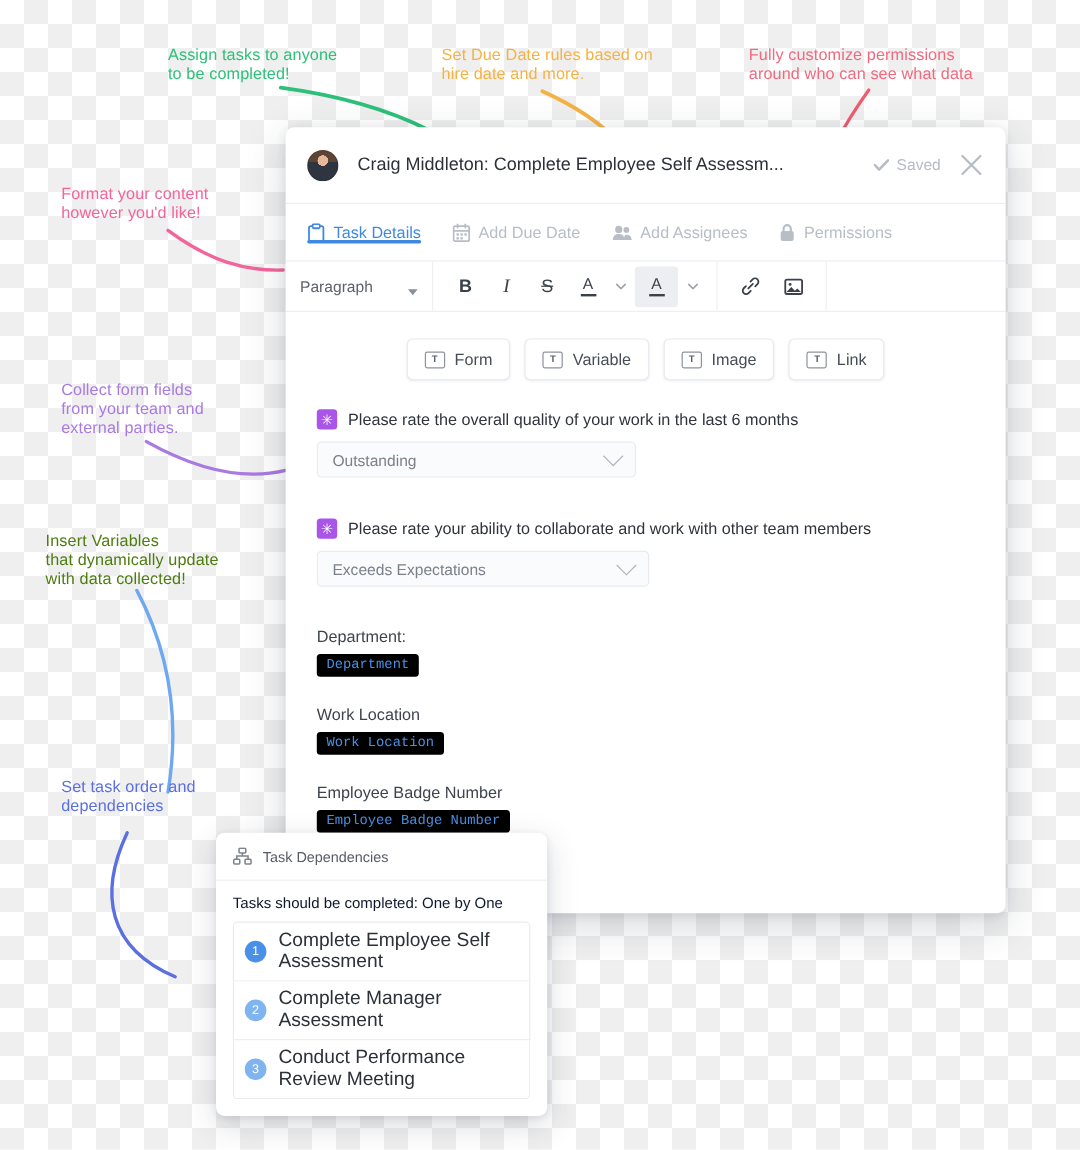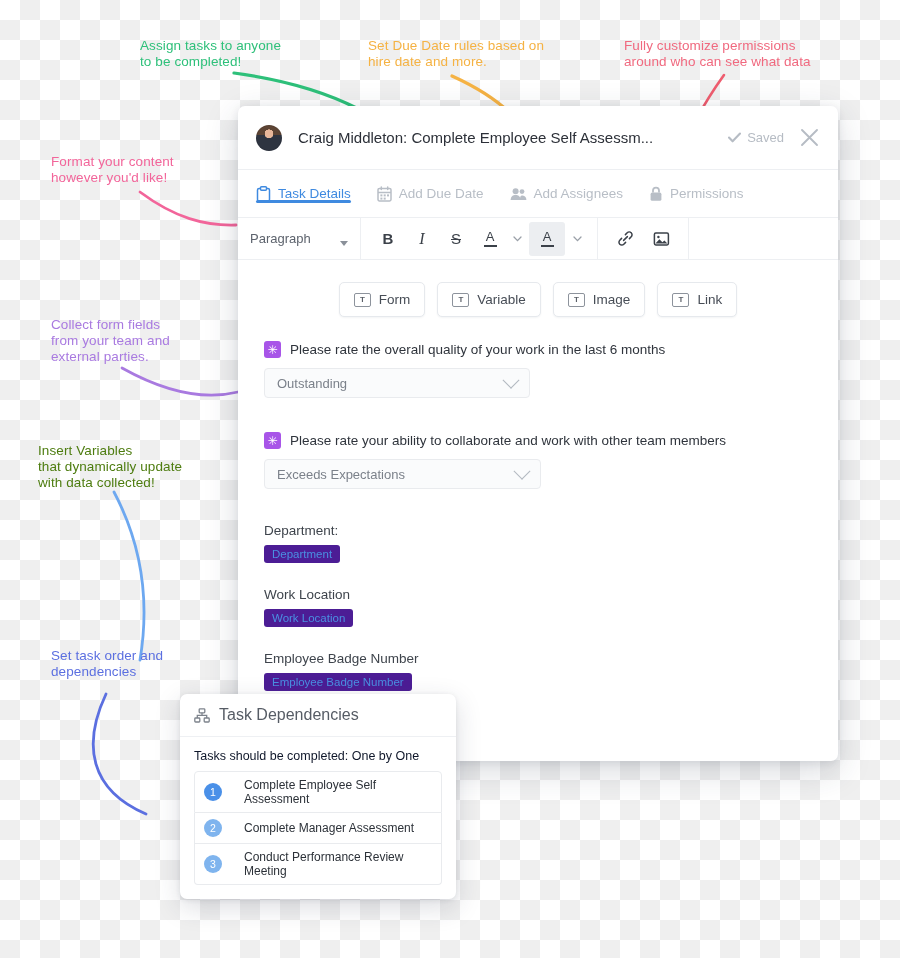--- a/index.html
+++ b/index.html
@@ -91,44 +91,44 @@
   .q-select{
     height:30px;border:1px solid #e9ebee;border-radius:4px;background:#fafbfc;
     display:flex;align-items:center;justify-content:space-between;
     padding:0 12px;font-size:13px;color:#7b818a;cursor:pointer;box-sizing:border-box;
   }
   .chev-dn{width:11px;height:11px;border-right:1.6px solid #b2b8c0;border-bottom:1.6px solid #b2b8c0;transform:rotate(45deg) translate(-2px,-2px);}
 
   .var-block{margin-bottom:24px;}
   .var-label{font-size:13.5px;color:#3e444c;margin-bottom:6px;}
   .var-chip{
-    display:inline-block;background:#4c1d95;color:#4a90e2;border-radius:3px;
-    padding:3px 8px;font-size:11.5px;cursor:pointer;
+    display:inline-block;background:#000000;color:#4a90e2;border-radius:3px;
+    padding:3px 8px;font-size:11.5px;cursor:pointer;font-family:Liberation Mono, monospace;
   }
 
   
   .dep-panel{
     position:absolute;left:180px;top:694px;width:276px;
     background:#fff;border-radius:7px;
     box-shadow:0 8px 26px rgba(40,50,70,.17),0 1px 5px rgba(40,50,70,.10);
     overflow:hidden;
   }
   .dep-head{display:flex;align-items:center;gap:9px;padding:12px 14px;border-bottom:1px solid #eef0f3;}
-  .dep-head-title{font-size:16px;color:#565c65;}
+  .dep-head-title{font-size:12px;color:#565c65;}
   .dep-sub{font-size:12.5px;color:#0f172a;padding:12px 14px 8px;}
   .dep-list{padding:0 14px 14px;}
   .dep-item{display:flex;align-items:center;gap:10px;border:1px solid #e9ebee;border-top:none;padding:6px 9px;background:#fff;}
   .dep-item:first-child{border-top:1px solid #e9ebee;border-radius:4px 4px 0 0;}
   .dep-item:last-child{border-radius:0 0 4px 4px;}
   .dep-num{
     width:18px;height:18px;border-radius:50%;flex:0 0 18px;
     display:flex;align-items:center;justify-content:center;
     font-size:10.5px;color:#fff;
   }
-  .dep-text{font-size:12px;color:#2c3138;margin-left:12px;}
+  .dep-text{font-size:16px;color:#2c3138;}
 </style>
 </head>
 <body>
 
 <svg class="annot-layer" width="900" height="958" viewBox="0 0 900 958" fill="none">
   <path d="M234 73 C 330 86, 400 120, 432 175" stroke="#2ec07a" stroke-width="3.2" stroke-linecap="round" fill="none"></path>
   <path d="M452 76 C 505 100, 535 130, 542 172" stroke="#f5b243" stroke-width="3.2" stroke-linecap="round" fill="none"></path>
   <path d="M724 75 C 706 100, 688 130, 672 172" stroke="#ee5c6e" stroke-width="2.6" stroke-linecap="round" fill="none"></path>
   <path d="M140 192 C 175 218, 205 226, 236 225" stroke="#f2659a" stroke-width="2.8" stroke-linecap="round" fill="none"></path>
   <path d="M122 368 C 165 392, 205 400, 238 392" stroke="#a97ae0" stroke-width="2.8" stroke-linecap="round" fill="none"></path>

